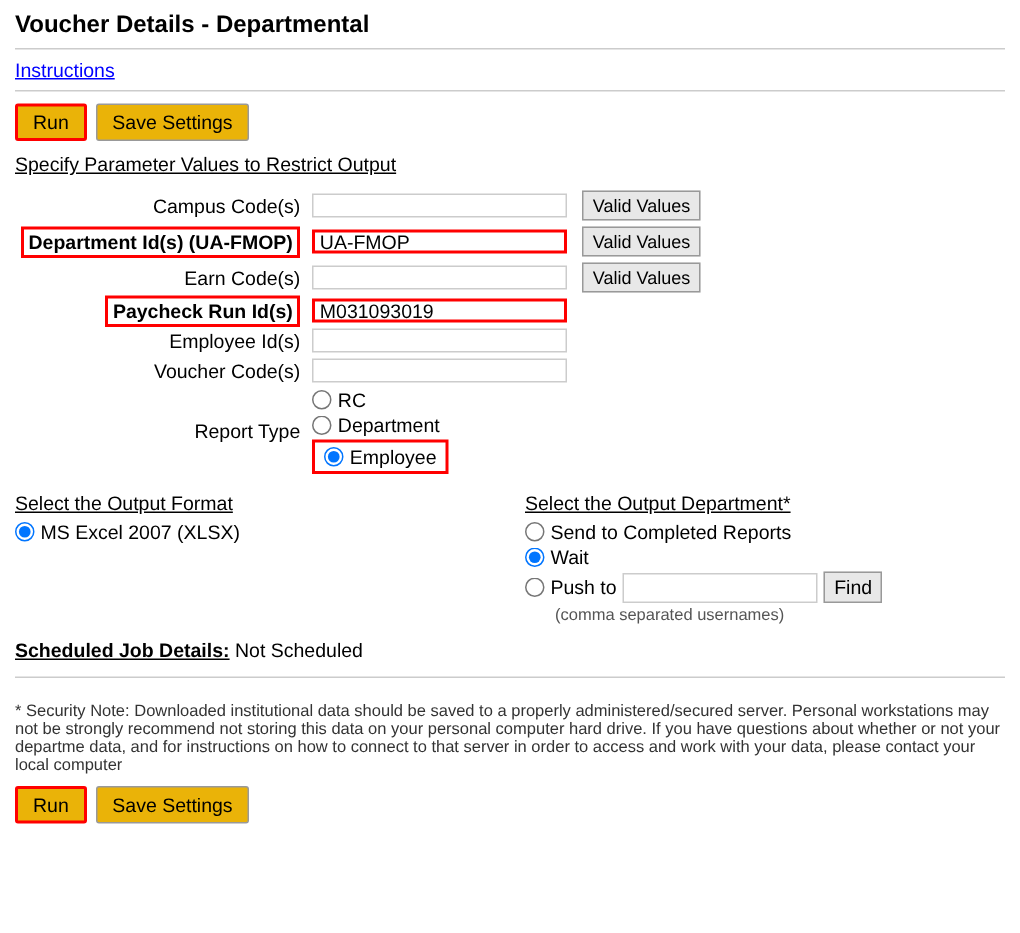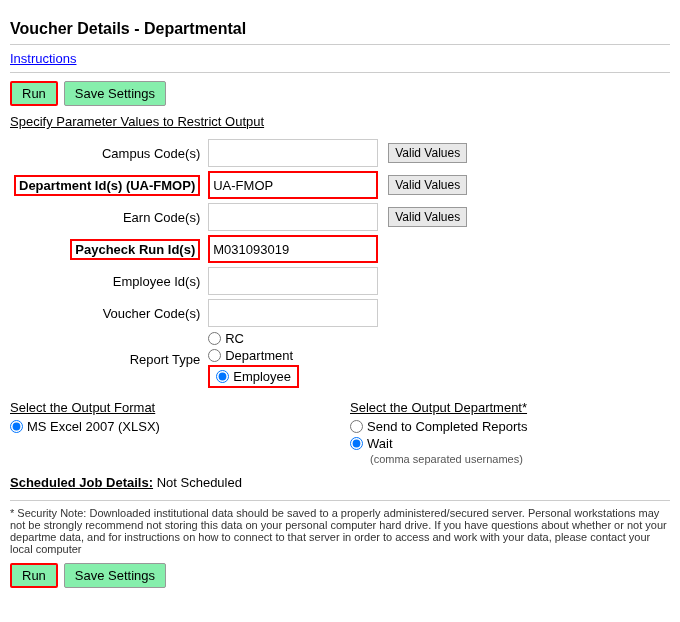--- a/index.html
+++ b/index.html
@@ -12,21 +12,20 @@
       min-height: 622px;
     }
     .page-container {
       padding: 8px 10px;
       max-width: 680px;
     }
     h1 {
       font-size: 16px;
       font-weight: bold;
       margin-bottom: 6px;
-      margin-top: 12px;
     }
     .instructions-link {
       color: #00f;
       text-decoration: underline;
       cursor: pointer;
       font-size: 13px;
     }
     hr {
       border: none;
       border-top: 1px solid #ccc;
@@ -34,21 +33,21 @@
     }
     .toolbar {
       display: flex;
       gap: 6px;
       margin: 8px 0;
     }
     .btn {
       padding: 3px 10px;
       font-size: 13px;
       cursor: pointer;
-      background: #86efac;
+      background: #eab308;
       border: 1px solid #999;
       border-radius: 2px;
     }
     .btn-run {
       border: 2px solid red;
     }
     .section-title {
       text-decoration: underline;
       font-size: 13px;
       margin-bottom: 8px;
@@ -71,21 +70,21 @@
       white-space: nowrap;
     }
     .input-col {
       width: 180px;
     }
     .valid-col {
       padding-left: 10px;
     }
     .text-input {
       width: 170px;
-      height: 28px;
+      height: 16px;
       border: 1px solid #ccc;
       font-size: 13px;
       padding: 1px 3px;
     }
     .highlight-label {
       border: 2px solid red;
       padding: 1px 3px;
       font-weight: bold;
     }
     .highlight-input {
@@ -170,21 +169,21 @@
     .scheduled-note {
       font-size: 12px;
       color: #333;
       margin-top: 2px;
     }
     .security-note {
       font-size: 11px;
       color: #333;
       margin: 8px 0;
       border-top: 1px solid #ccc;
-      padding-top: 6px;
+      padding-top: 16px;
     }
     .bottom-toolbar {
       display: flex;
       gap: 6px;
       margin-top: 8px;
     }
     .output-destination {
       padding-left: 20px;
     }
   </style>
@@ -276,20 +275,26 @@
       <span class="output-dest-title output-dest-title-required">Select the Output Department</span>
       <div id="output-dest-options">
           <div class="radio-inline">
             <input type="radio" name="output-dest" style="">
             <label>Send to Completed Reports</label>
           </div>
           <div class="radio-inline">
             <input type="radio" name="output-dest" checked="" style="">
             <label>Wait</label>
           </div>
+          <div class="radio-inline">
+            <input type="radio" name="output-dest" style="">
+            <label>Push to</label>
+            <input type="text" class="push-input" style="">
+            <button class="find-btn">Find</button>
+          </div>
         </div>
       <div class="comma-note">(comma separated usernames)</div>
     </div>
   </div>
 
   <div class="scheduled-section">
     <span class="scheduled-title">Scheduled Job Details:</span>
     <span>Not Scheduled</span>
   </div>
 

